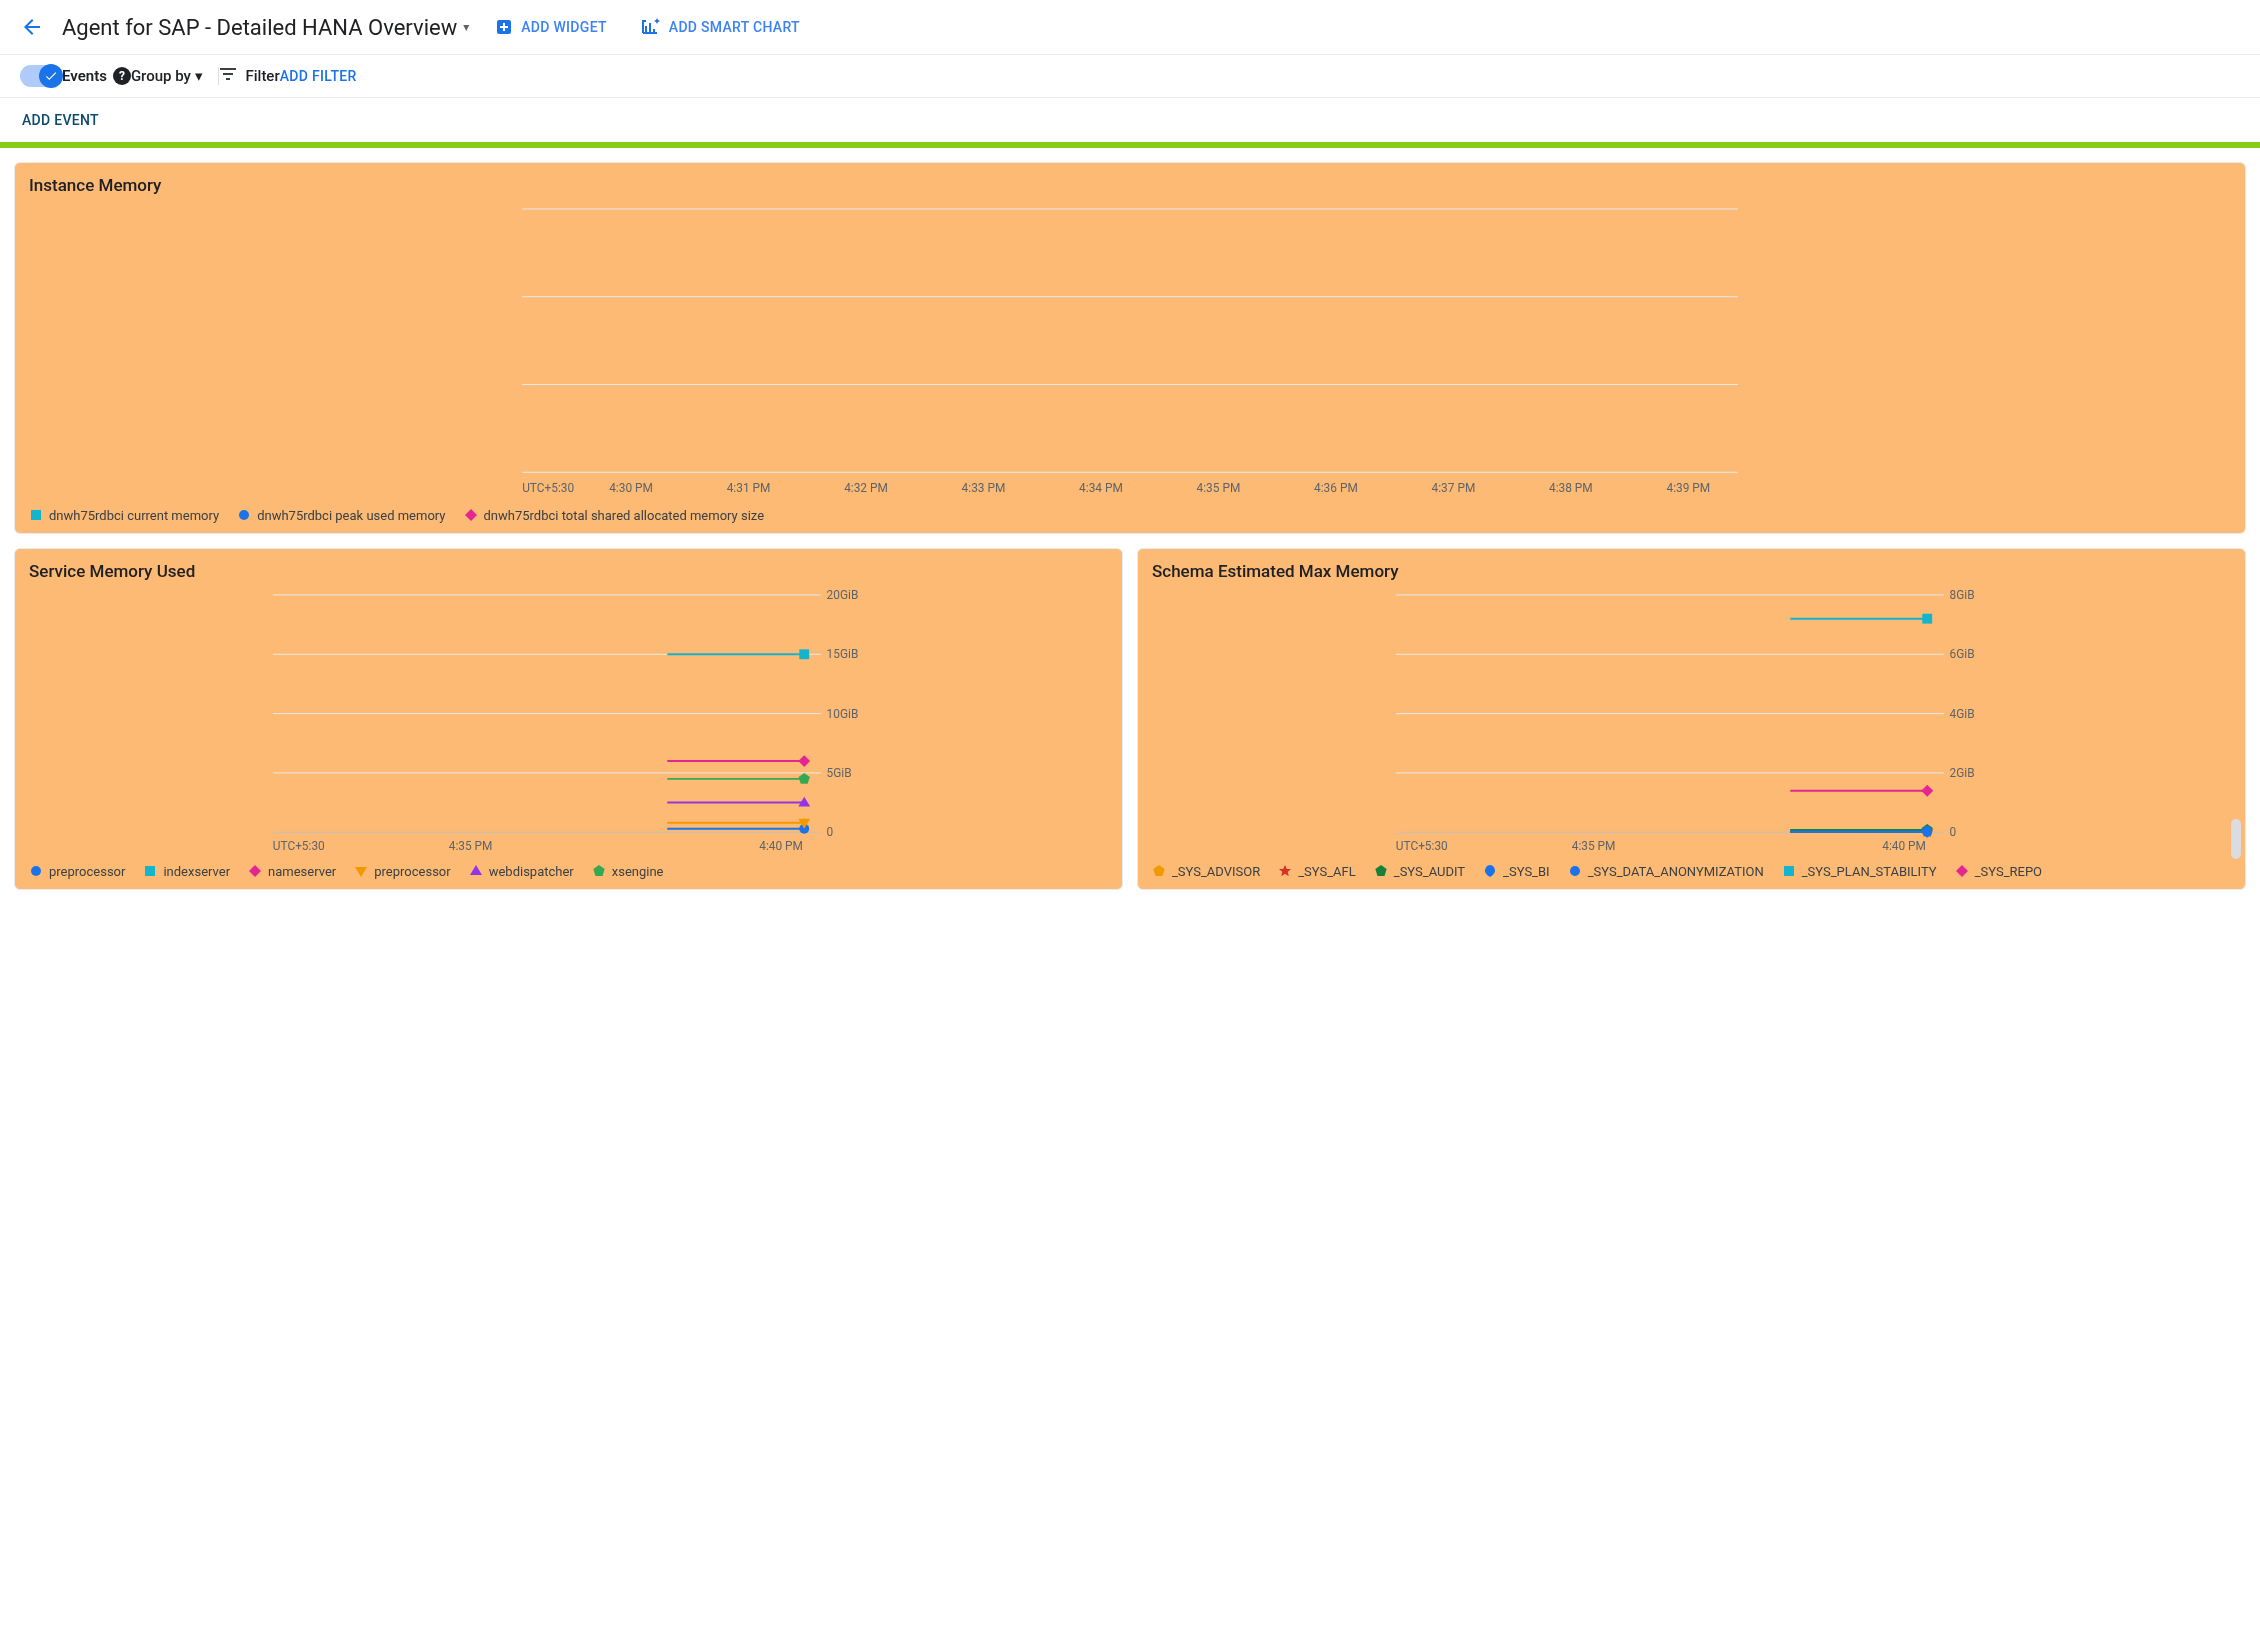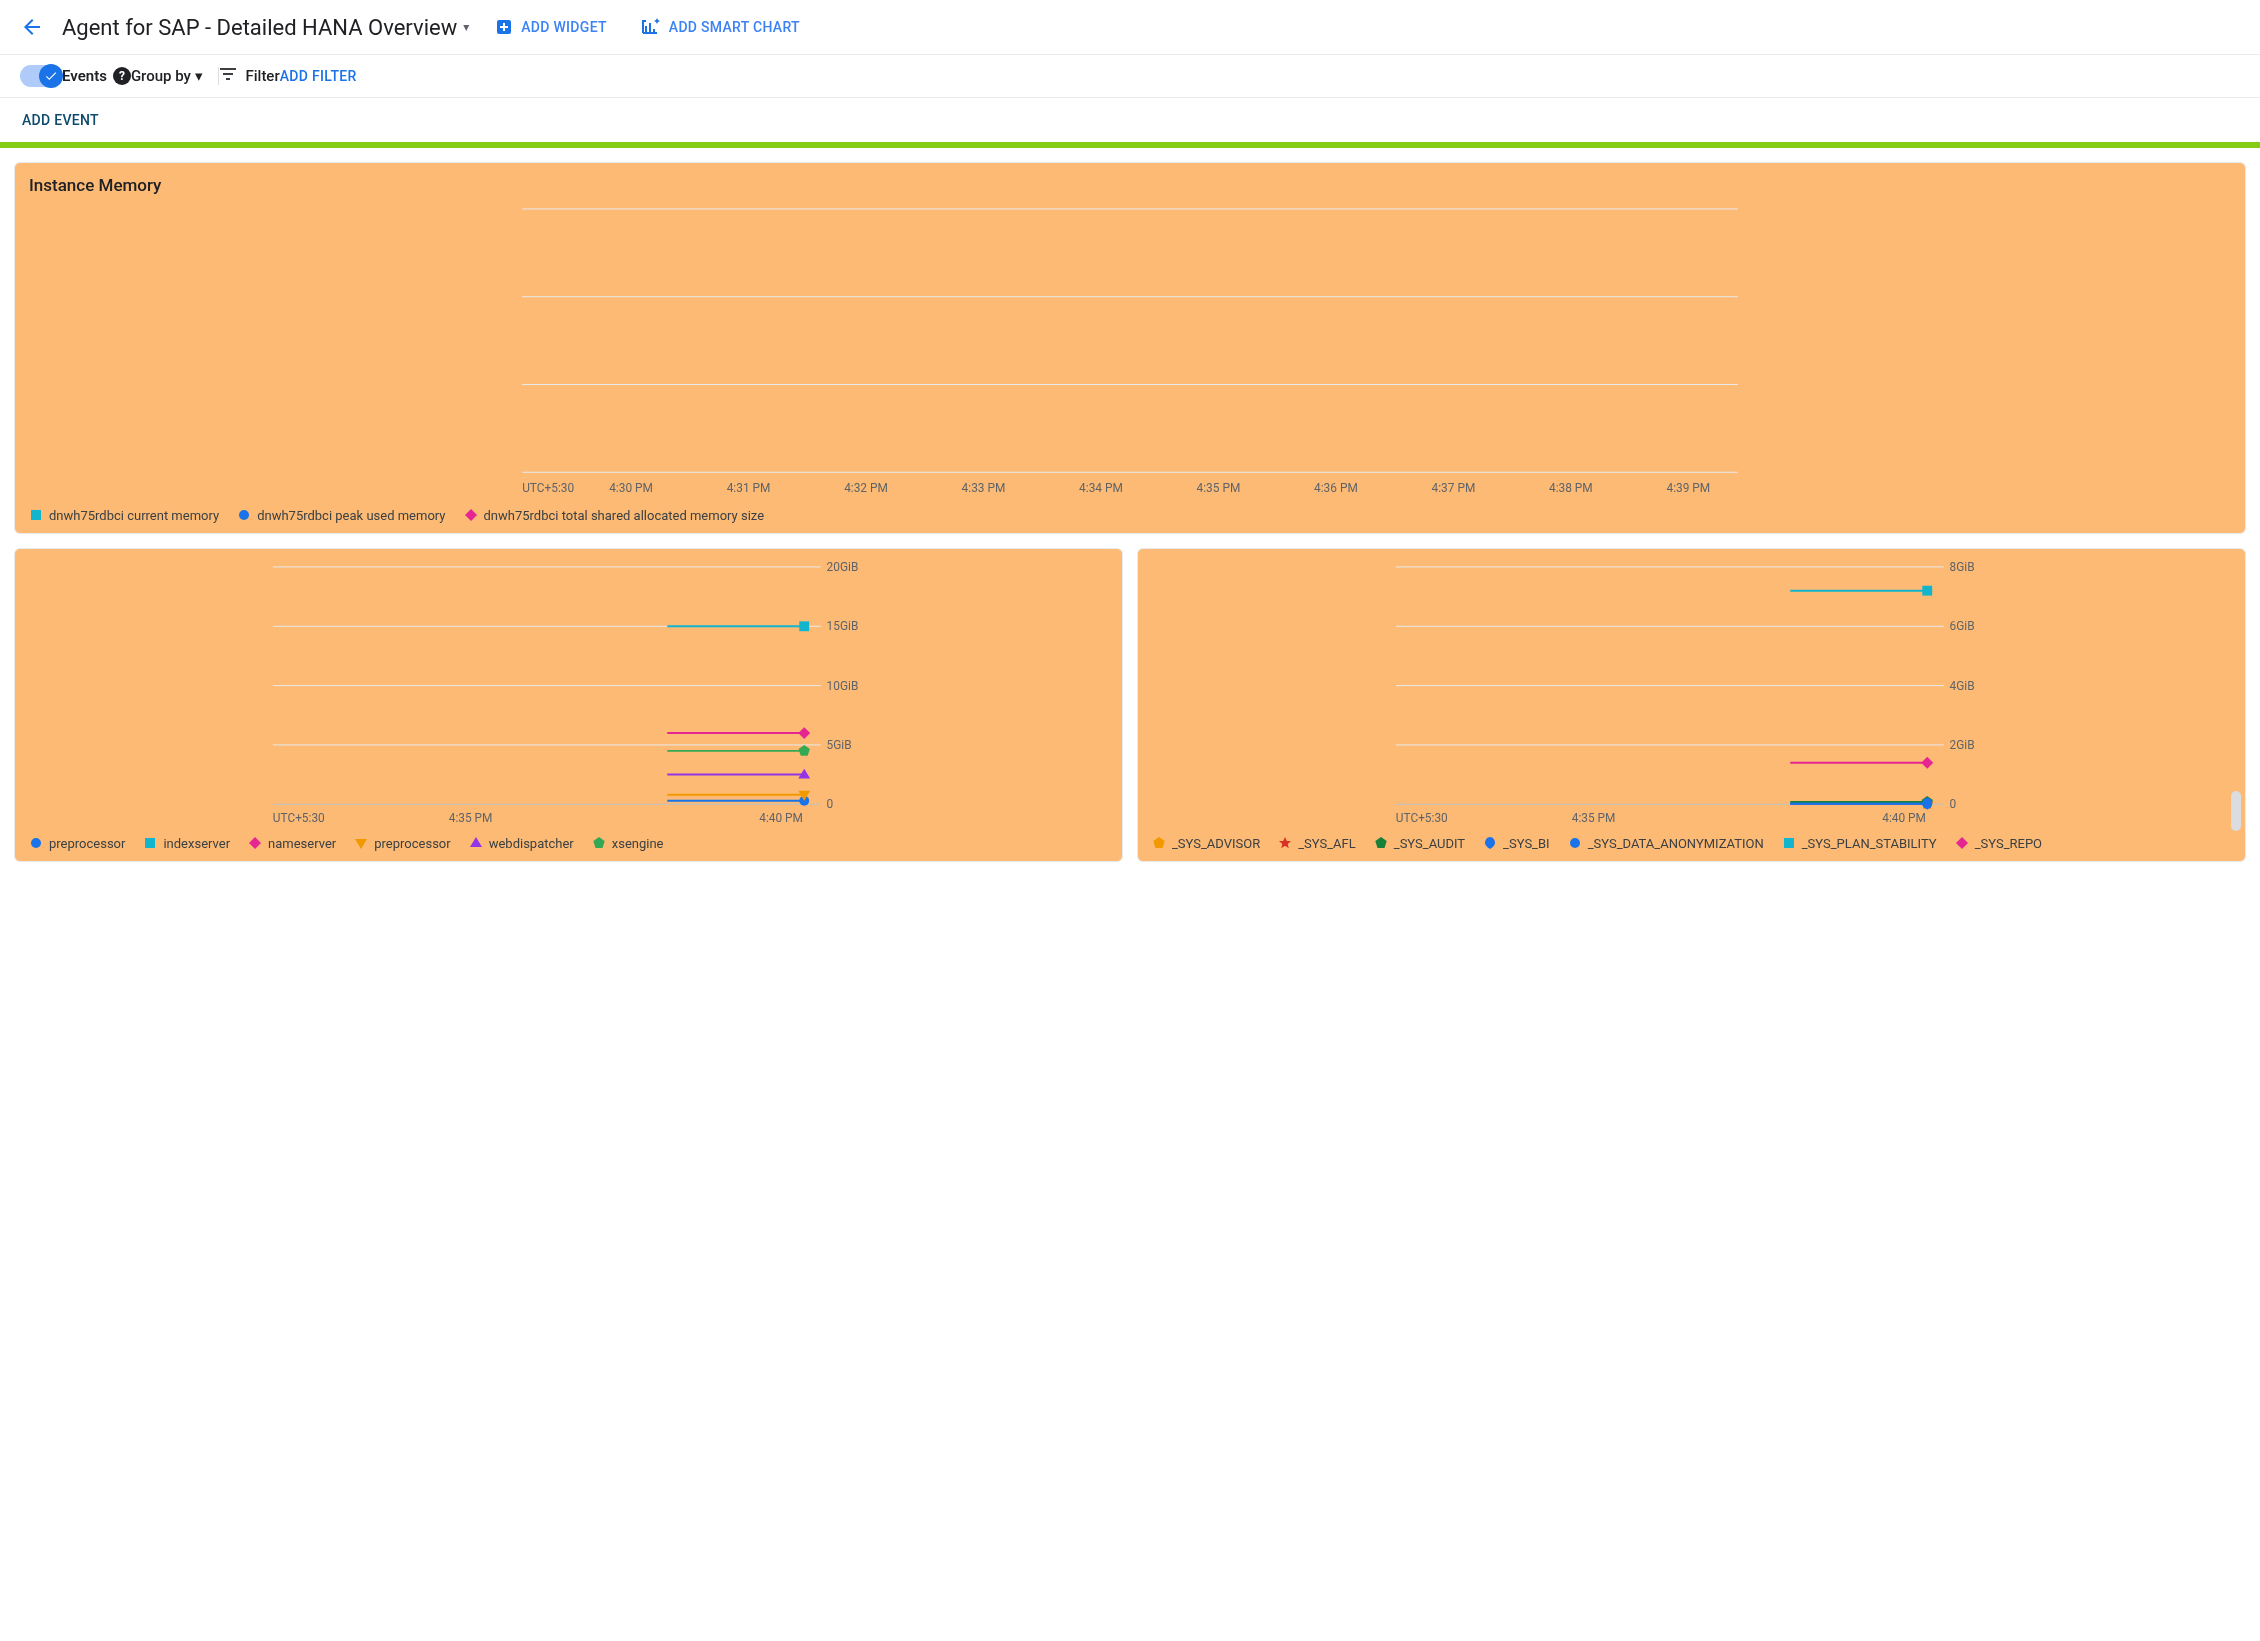--- a/index.html
+++ b/index.html
@@ -201,20 +201,21 @@
             <path d="M0-6L6 0 0 6-6 0Z" fill="#e52592"></path>
           </svg>
           <span>dnwh75rdbci total shared allocated memory size</span>
         </span>
       </div>
   </div>
 
   <div class="row2">
 
     <div class="card">
+      <div class="card-title">Service Memory Used</div>
       <svg class="chart-svg" id="chart-service-memory" viewBox="0 0 610 270" width="100%" height="267">
           <line x1="6" x2="560" y1="246" y2="246" class="axisline"></line>
           <text x="566" y="250" class="tick" text-anchor="start">0</text>
           <line x1="6" x2="560" y1="186" y2="186" class="gridline"></line>
           <text x="566" y="190" class="tick" text-anchor="start">5GiB</text>
           <line x1="6" x2="560" y1="126" y2="126" class="gridline"></line>
           <text x="566" y="130" class="tick" text-anchor="start">10GiB</text>
           <line x1="6" x2="560" y1="66" y2="66" class="gridline"></line>
           <text x="566" y="70" class="tick" text-anchor="start">15GiB</text>
           <line x1="6" x2="560" y1="6" y2="6" class="gridline"></line>
@@ -281,20 +282,21 @@
           <span class="item">
             <svg width="14" height="14" viewBox="-7 -7 14 14">
               <path d="M0-6L5.7-1.9 3.5 4.9-3.5 4.9-5.7-1.9Z" fill="#34a853"></path>
             </svg>
             <span>xsengine</span>
           </span>
         </div>
     </div>
 
     <div class="card">
+      <div class="card-title">Schema Estimated Max Memory</div>
       <svg class="chart-svg" id="chart-schema-max" viewBox="0 0 610 270" width="100%" height="267">
           <line x1="6" x2="560" y1="246" y2="246" class="axisline"></line>
           <text x="566" y="250" class="tick" text-anchor="start">0</text>
           <line x1="6" x2="560" y1="186" y2="186" class="gridline"></line>
           <text x="566" y="190" class="tick" text-anchor="start">2GiB</text>
           <line x1="6" x2="560" y1="126" y2="126" class="gridline"></line>
           <text x="566" y="130" class="tick" text-anchor="start">4GiB</text>
           <line x1="6" x2="560" y1="66" y2="66" class="gridline"></line>
           <text x="566" y="70" class="tick" text-anchor="start">6GiB</text>
           <line x1="6" x2="560" y1="6" y2="6" class="gridline"></line>

